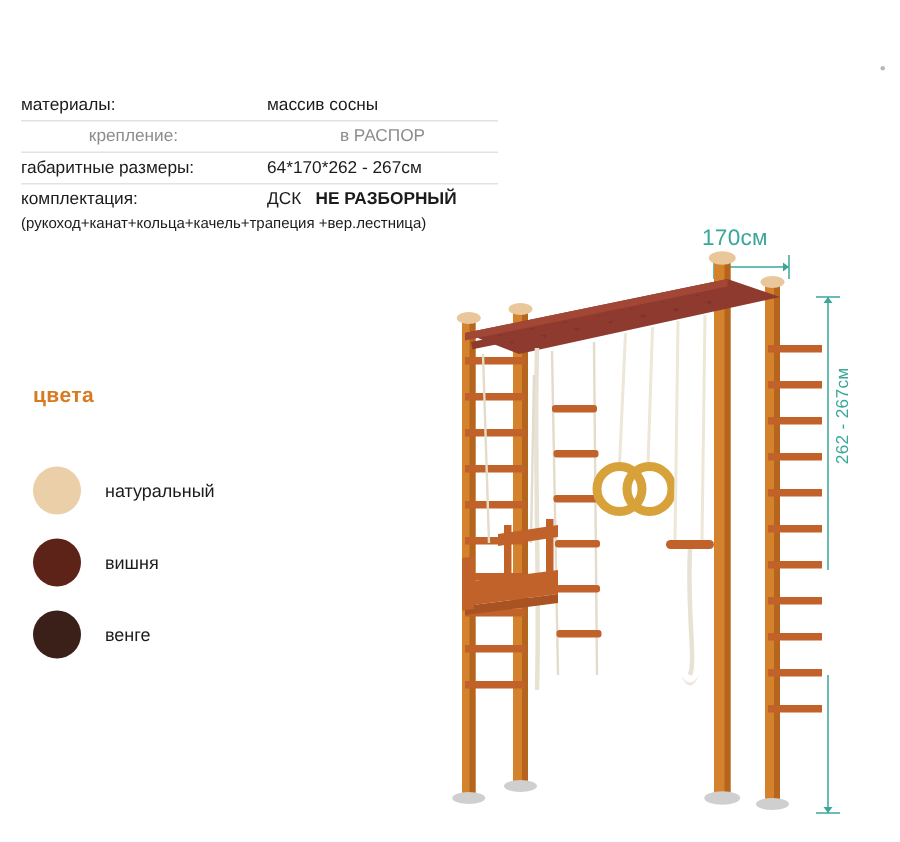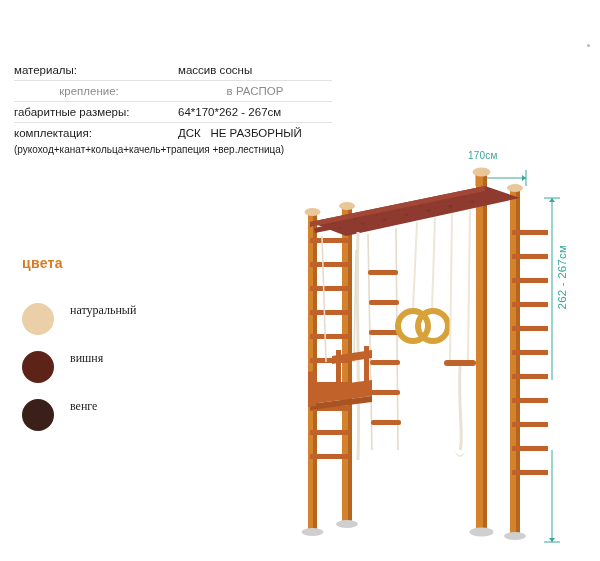--- a/index.html
+++ b/index.html
@@ -29,21 +29,21 @@
     padding: 4px 0 4px 0;
     vertical-align: top;
     border-bottom: 1px solid #e2e2e2;
   }
   .spec-table tr:last-child td { border-bottom: none; }
   .spec-table td.label { width: 150px; color: #1b1b1b; }
   .spec-table td.value { padding-left: 14px; color: #1b1b1b; margin-top: 39px; }
   .spec-table tr.muted td { color: #8c8c8c; text-align: center; }
   .spec-table tr.muted td.value { color: #8c8c8c; }
 
-  .val-strong { font-weight: normal; }
+  .val-strong { font-weight: bold; }
   .row-no-border td { border-bottom: none; }
   .note-row td {
     font-size: 10px;
     color: #1b1b1b;
     padding-top: 1px;
     padding-bottom: 5px;
     border-bottom: 6px solid #0ea5e9;
   }
 
   
@@ -55,23 +55,22 @@
   }
   .colors-title {
     color: #d87a20;
     font-weight: bold;
     font-size: 14px;
     margin-bottom: 32px;
     letter-spacing: .3px;
   }
   .color-row {
     display: flex;
-    align-items: flex-start;
+    align-items: center;
     height: 48px;
-    font-family: Liberation Serif, serif;
   }
   .swatch {
     width: 32px;
     height: 32px;
     border-radius: 50%;
     flex: 0 0 auto;
   }
   .color-name {
     margin-left: 16px;
     font-size: 12px;
@@ -85,21 +84,21 @@
     top: 150px;
     width: 300px;
     height: 410px;
   }
 
   
   .dim-top {
     position: absolute;
     left: 468px;
     top: 150px;
-    font-size: 10px;
+    font-size: 15px;
     color: #3aa79a;
     letter-spacing: .2px;
   }
   .dim-right {
     position: absolute;
     left: 556px;
     top: 245px;
     font-size: 11.5px;
     color: #3aa79a;
     writing-mode: vertical-rl;

